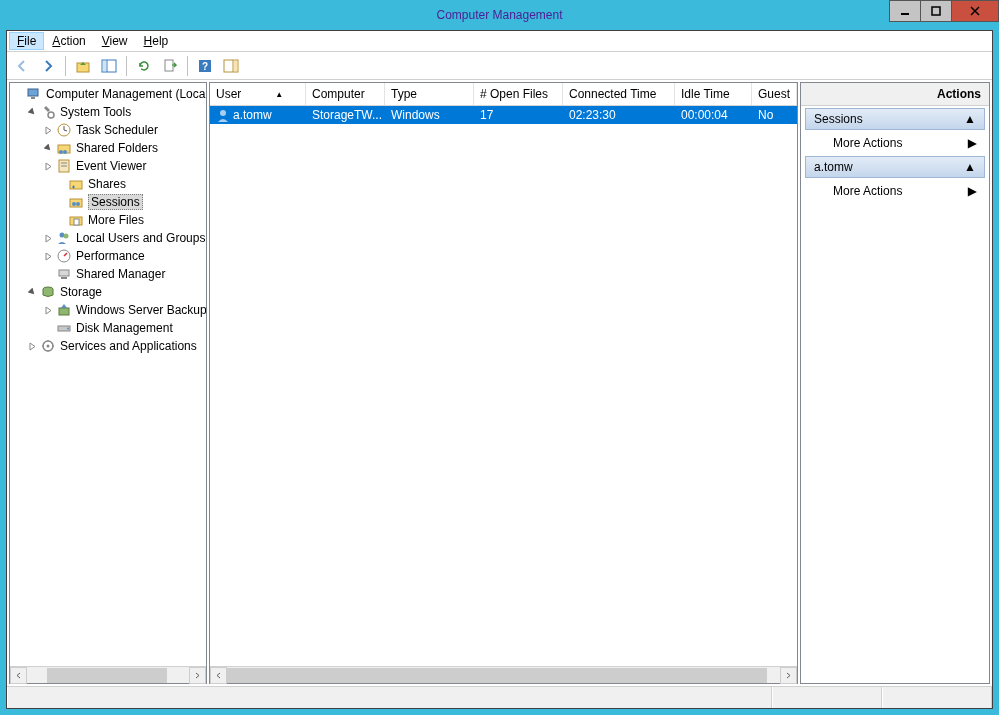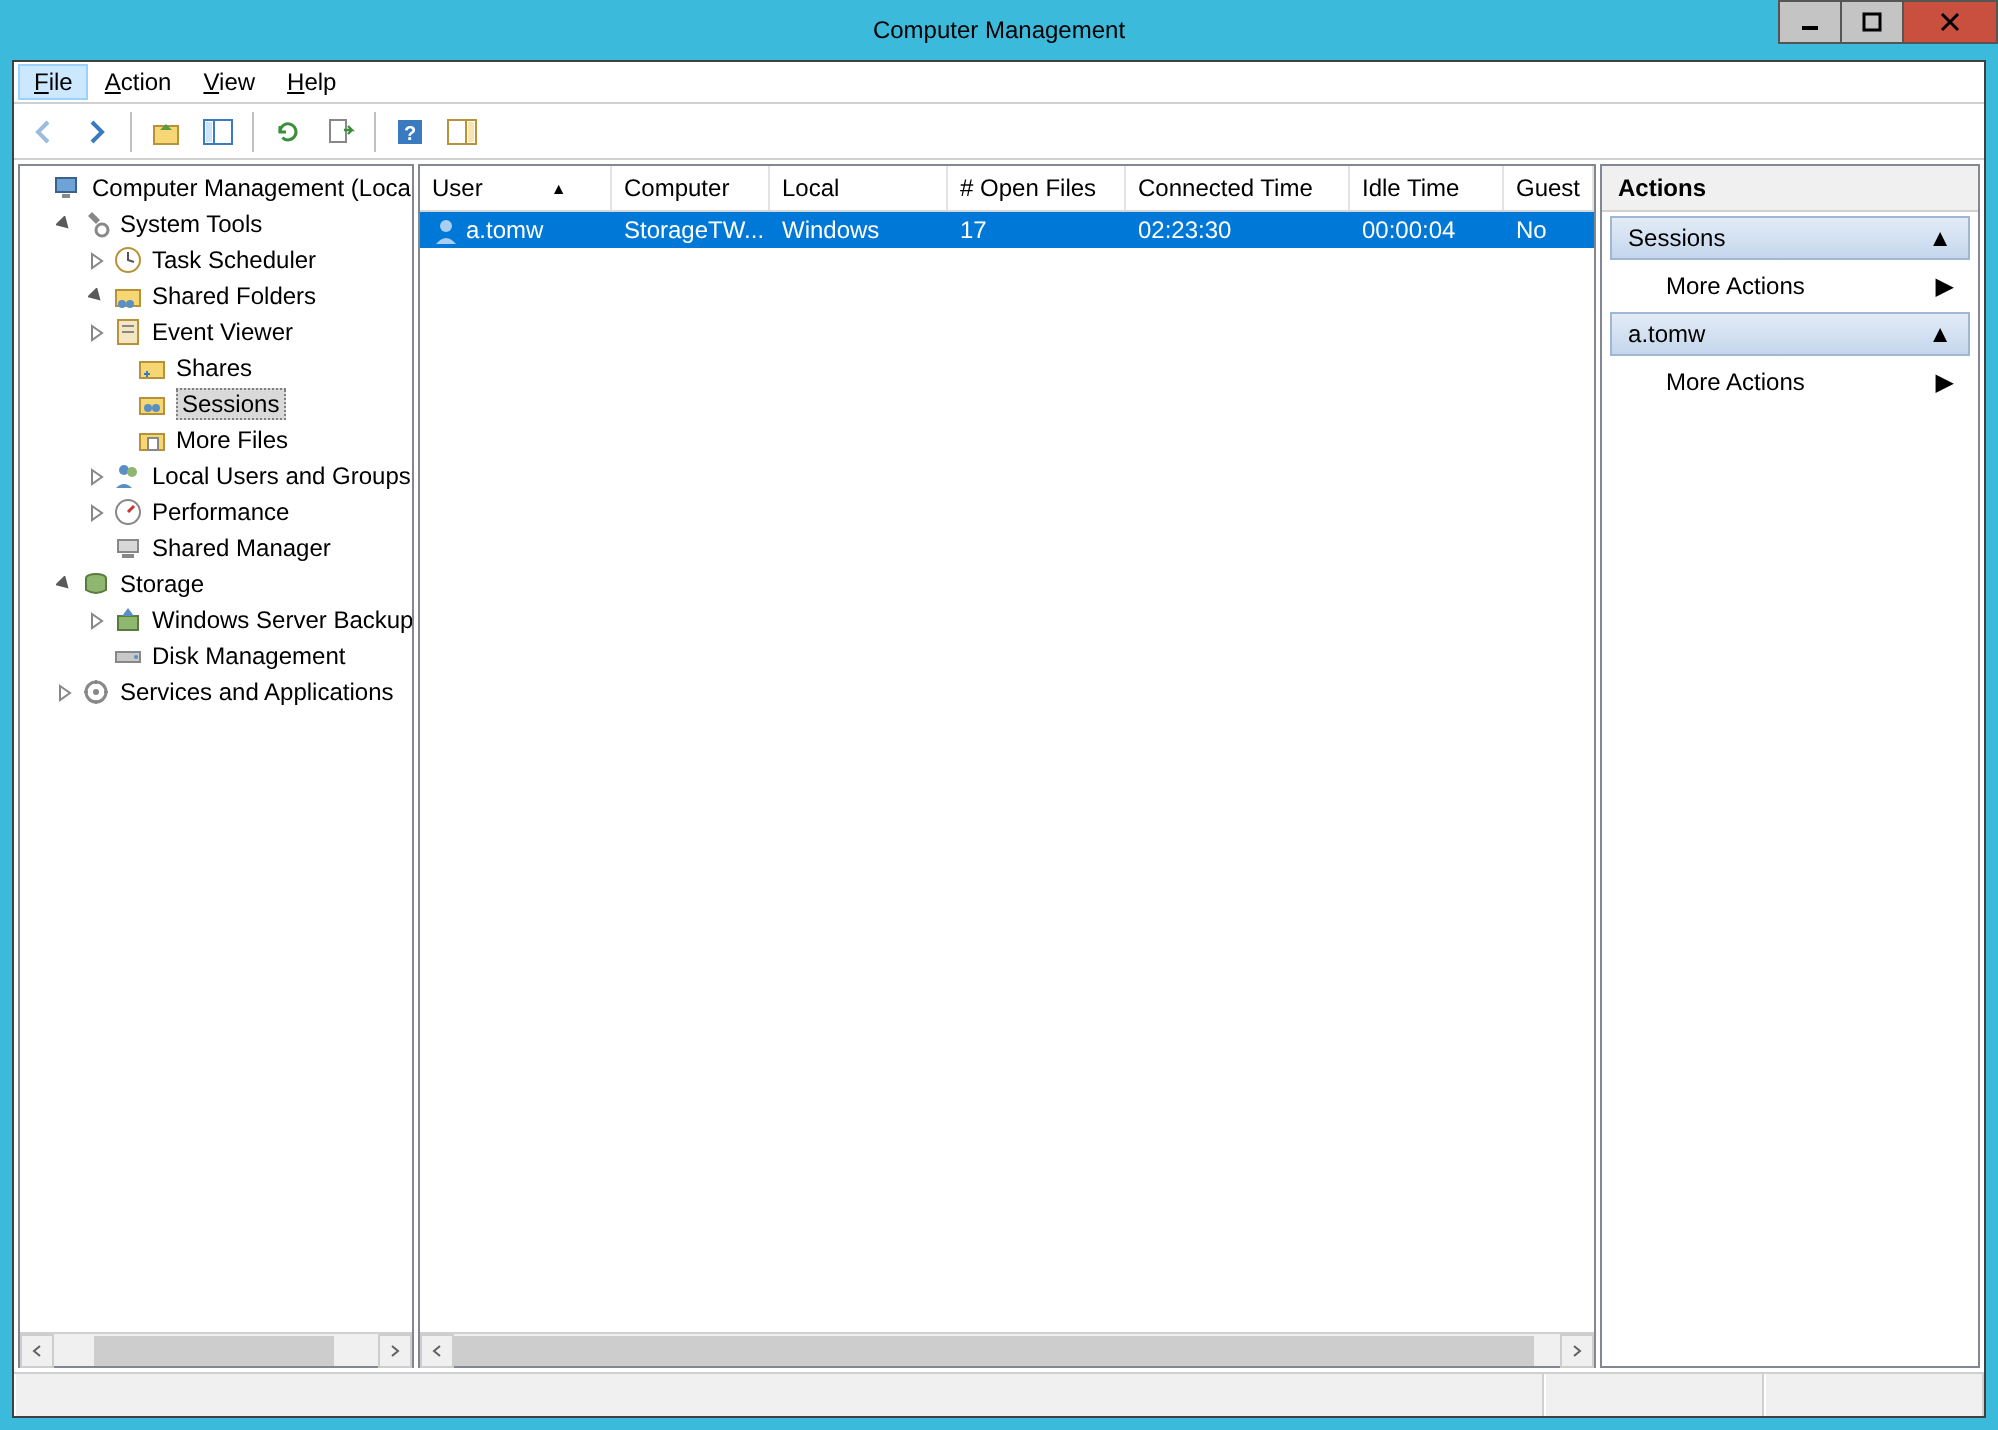--- a/index.html
+++ b/index.html
@@ -1,18 +1,18 @@
 <!DOCTYPE html>
 <html><head>
 <meta charset="utf-8">
 <style>
 * { box-sizing: border-box; margin: 0; padding: 0; }
 body { font-family: "Segoe UI", Tahoma, sans-serif; font-size: 12px; background: #3cbadb; width: 999px; height: 715px; overflow: hidden; display: flex; flex-direction: column; }
 .titlebar { height: 30px; background: #3cbadb; display: flex; align-items: center; position: relative; }
-.titlebar .title { position: absolute; left: 50%; transform: translateX(-50%); font-size: 12px; color: #000000; }
+.titlebar .title { position: absolute; left: 50%; transform: translateX(-50%); font-size: 12px; color: #4c1d95; }
 .tb-btns { position: absolute; right: 0; top: 0; display: flex; height: 22px; }
 .tb-btn { width: 32px; height: 22px; border: 1px solid #555; background: #c4c4c4; display: flex; align-items: center; justify-content: center; margin-left: -1px; cursor: pointer; }
 .tb-btn.close { background: #c94f3f; width: 48px; }
 .tb-btn svg { width: 10px; height: 10px; }
 .window-body { flex: 1; background: #fff; border: 1px solid #404040; display: flex; flex-direction: column; margin: 0 6px 6px 6px; }
 .menubar { height: 21px; background: #fff; display: flex; align-items: center; padding: 0 2px; border-bottom: 1px solid #d0d0d0; }
 .menuitem { padding: 2px 8px; cursor: pointer; }
 .menuitem u { text-decoration: underline; }
 .menuitem.active { background: #cce8ff; border: 1px solid #99d1ff; padding: 1px 7px; }
 .toolbar { height: 28px; background: #fff; display: flex; align-items: center; padding: 0 4px; gap: 4px; border-bottom: 1px solid #d0d0d0; }
@@ -34,21 +34,21 @@
 .list-panel { flex: 1; background: #fff; border: 1px solid #828790; margin: 2px; display: flex; flex-direction: column; }
 .list-header { display: flex; height: 23px; background: #fff; border-bottom: 1px solid #d6d6d6; }
 .list-header .col { padding: 4px 6px; border-right: 1px solid #e3e3e3; font-size: 12px; display: flex; align-items: center; white-space: nowrap; overflow: hidden; cursor: pointer; gap: 30px; }
 .list-header .sort { margin-left: 4px; font-size: 8px; }
 .list-body { flex: 1; overflow: hidden; }
 .list-row { display: flex; height: 18px; align-items: center; font-size: 12px; }
 .list-row.selected { background: #0078d7; color: #fff; }
 .list-row .cell { padding: 0 6px; white-space: nowrap; overflow: hidden; display: flex; align-items: center; }
 .list-row .uicon { width: 14px; height: 14px; margin-right: 3px; }
 .actions-panel { width: 190px; background: #fff; border: 1px solid #828790; margin: 2px 2px 2px 0; display: flex; flex-direction: column; }
-.actions-header { height: 23px; background: #f0f0f0; border-bottom: 1px solid #d0d0d0; padding: 4px 8px; font-weight: bold; font-size: 12px; }
+.actions-header { height: 23px; background: #f0f0f0; border-bottom: 1px solid #d0d0d0; padding: 4px 8px; font-weight: bold; font-size: 12px; text-align: right; }
 .action-section { height: 22px; background: linear-gradient(to bottom, #e3ecf7, #c4d6ec); border: 1px solid #9fb6d4; display: flex; align-items: center; justify-content: space-between; padding: 0 8px; margin: 2px 4px 0 4px; cursor: pointer; font-size: 12px; }
 .action-item { height: 22px; display: flex; align-items: center; justify-content: space-between; padding: 0 8px 0 28px; margin: 2px 4px 0 4px; cursor: pointer; font-size: 12px; text-align: right; }
 .statusbar { height: 22px; background: #f0f0f0; border-top: 1px solid #d0d0d0; display: flex; }
 .statusbar .cell { border-right: 1px solid #d0d0d0; border-left: 1px solid #fff; }
 .statusbar .cell:first-child { flex: 1; }
 .statusbar .cell:nth-child(2) { width: 110px; }
 .statusbar .cell:nth-child(3) { width: 110px; }
 svg { display: block; }
 </style>
 </head>
@@ -350,21 +350,21 @@
     <div class="list-panel">
       <div class="list-header">
         <div class="col" style="width:96px">
             <span>User</span>
             <span class="sort">▲</span>
           </div>
         <div class="col" style="width:79px">
             <span>Computer</span>
           </div>
         <div class="col" style="width:89px">
-            <span>Local</span>
+            <span>Type</span>
           </div>
         <div class="col" style="width:89px">
             <span># Open Files</span>
           </div>
         <div class="col" style="width:112px">
             <span>Connected Time</span>
           </div>
         <div class="col" style="width:77px">
             <span>Idle Time</span>
           </div>

